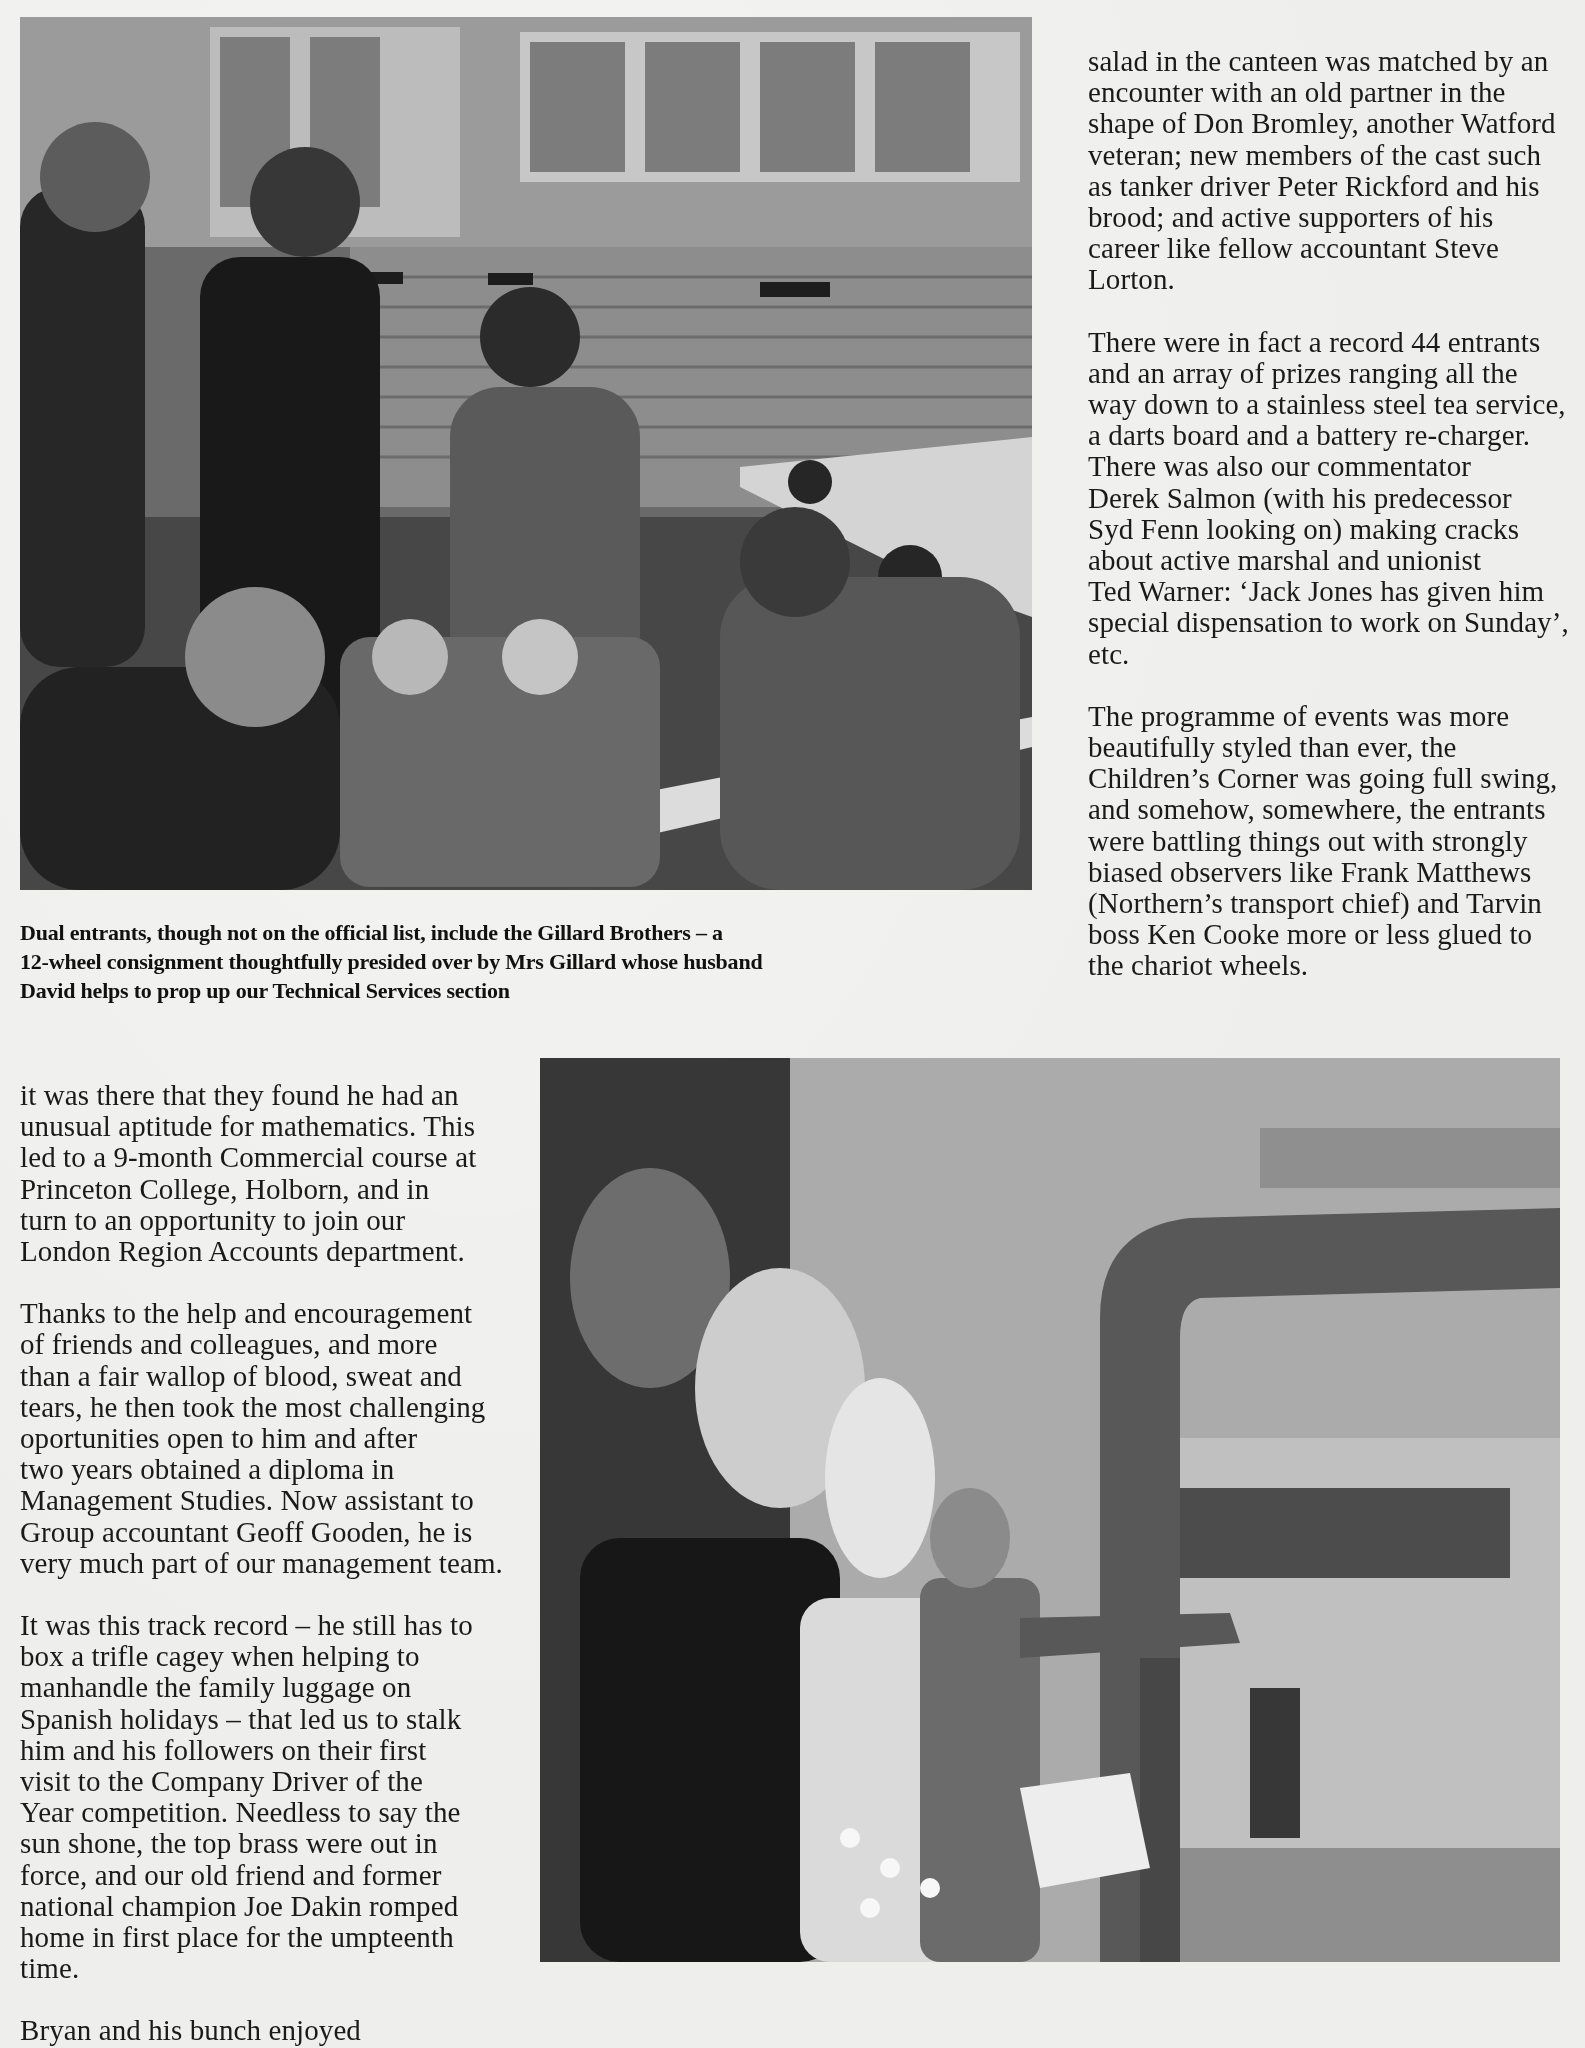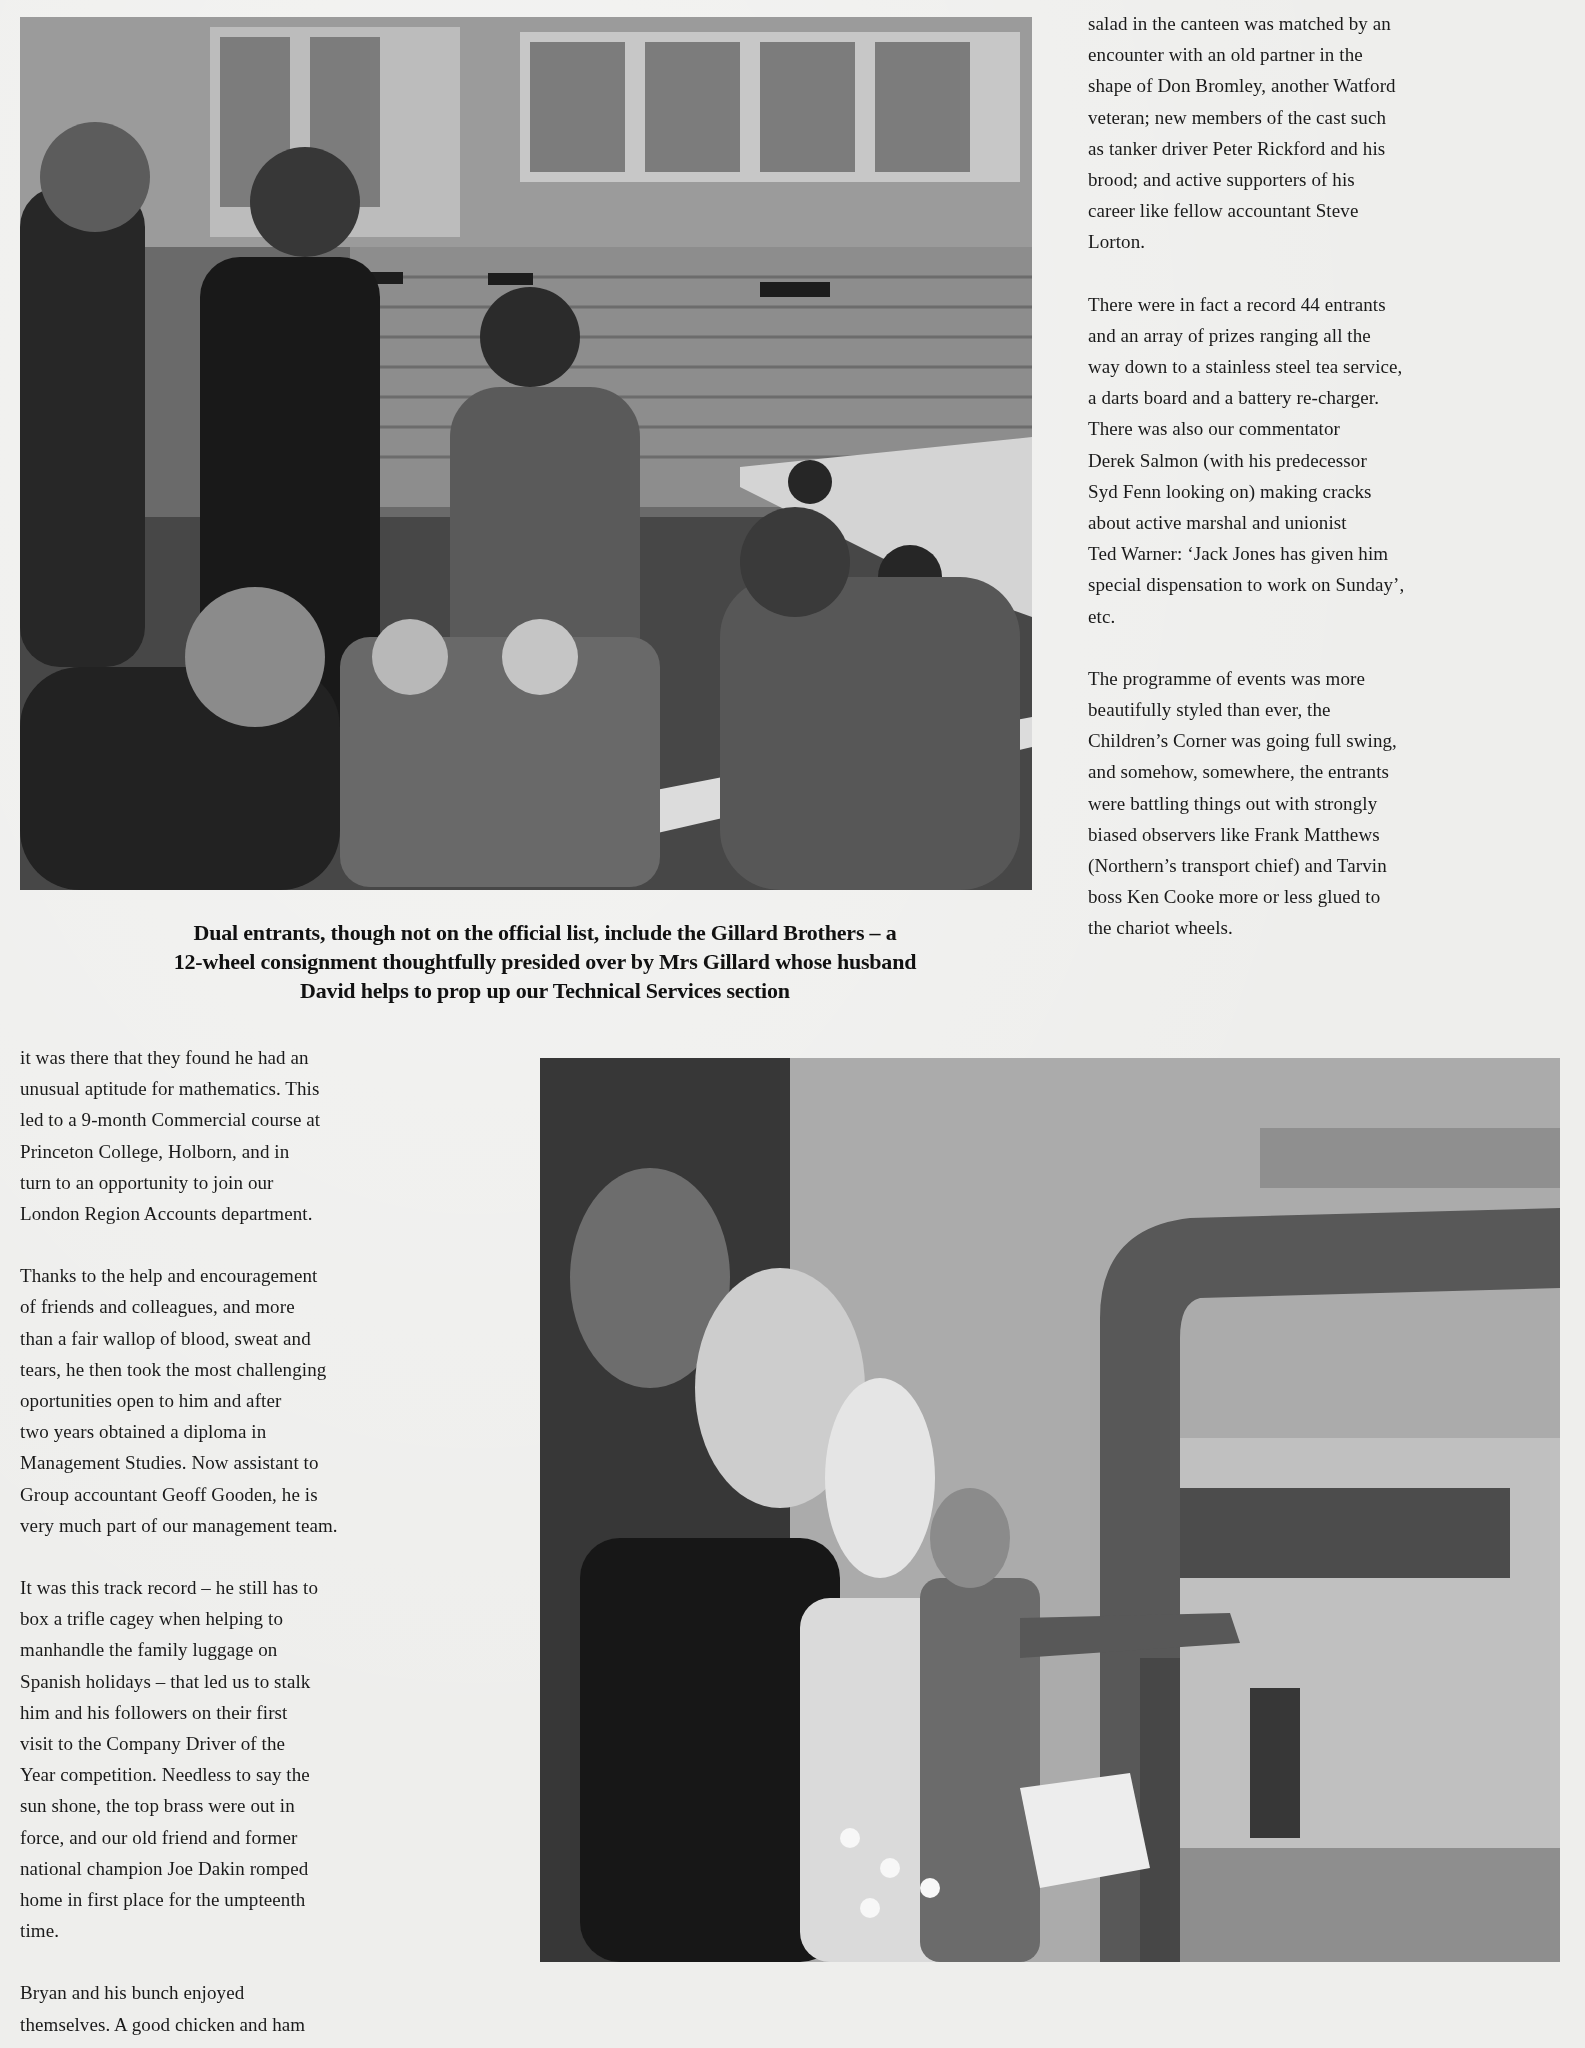--- a/index.html
+++ b/index.html
@@ -19,42 +19,42 @@
       position: absolute;
       left: 0; top: 0;
       width: 1585px; height: 2048px;
       background:
         radial-gradient(ellipse at 30% 20%, rgba(255,255,255,0.35), rgba(255,255,255,0) 60%),
         #eeeeec;
     }
     
     .col {
       position: absolute;
-      font-size: 19px;
+      font-size: 29px;
       line-height: 31.2px;
       letter-spacing: 0.1px;
+      margin-top: 38px;
     }
     .col p {
       margin: 0 0 31px 0;
       white-space: pre-line;
     }
     .col-right { left: 1088px; top: 8px; width: 490px; }
     .col-left  { left: 20px; top: 1042px; width: 500px; }
 
     
     .caption {
       position: absolute;
       font-family: "Liberation Serif", "DejaVu Serif", serif;
       font-weight: bold;
       font-size: 22px;
       line-height: 29px;
       letter-spacing: -0.2px;
       color: #111;
       white-space: pre-line;
-      text-align: center;
     }
     .caption-1 { left: 20px; top: 918px; width: 1050px; }
     .caption-2 { left: 543px; top: 1978px; width: 1040px; }
 
     
     .photo {
       position: absolute;
       overflow: hidden;
       filter: grayscale(1) contrast(1.05);
     }

